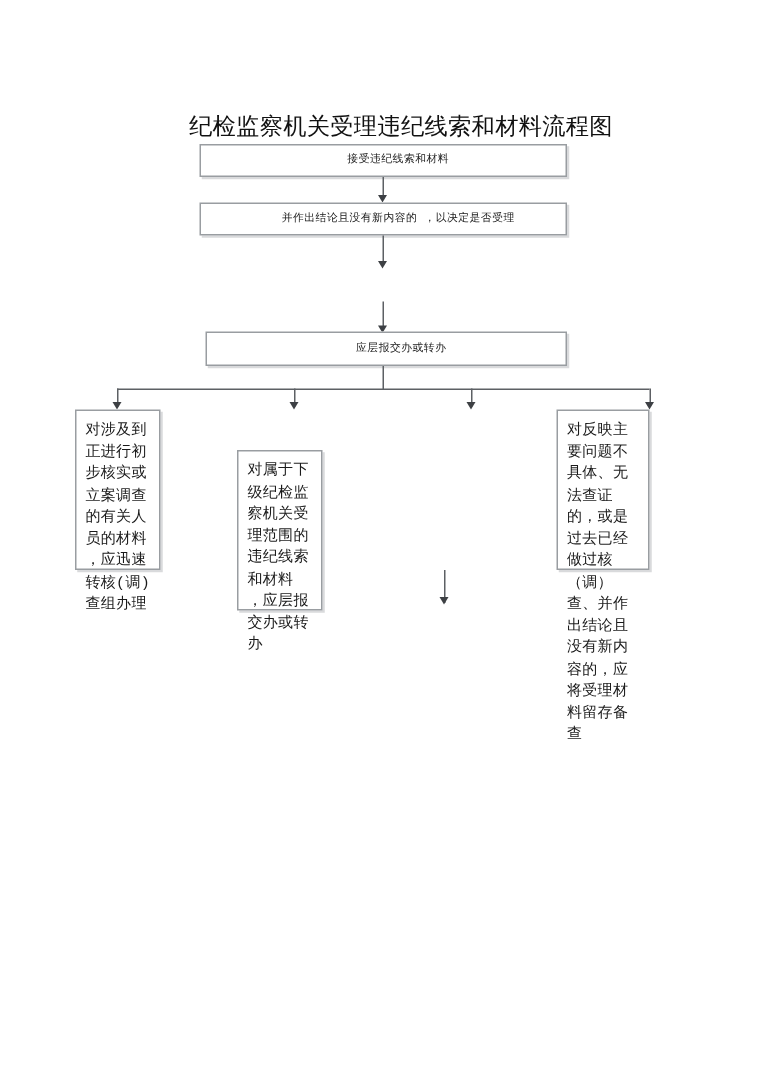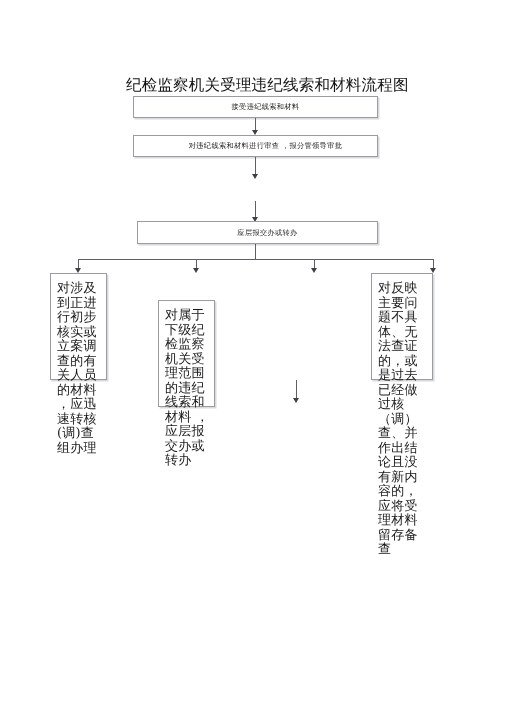--- a/index.html
+++ b/index.html
@@ -14,20 +14,21 @@
     font-family: "DejaVu Serif", "Liberation Serif", serif;
     color: #1a1a1a;
     overflow: hidden;
   }
 
   #page {
     position: absolute;
     left: 0; top: 0;
     width: 505px;
     height: 574px;
+    font-family: Liberation Mono, monospace;
   }
 
   
   .title {
     position: absolute;
     left: 126px;
     top: 75px;
     width: 300px;
     font-size: 15.5px;
     line-height: 20px;
@@ -63,21 +64,21 @@
     text-align: center;
   }
 
   
   .branch {
     padding: 7px 5px 5px 6px;
   }
   .branch .txt {
     text-align: left;
     line-height: 14.5px;
-    font-size: 13px;
+    font-size: 10px;
     letter-spacing: 0.2px;
     word-break: break-all;
   }
 
   
   .approval {
     padding: 8px 6px 4px 7px;
   }
   .approval .txt {
     text-align: left;
@@ -113,21 +114,21 @@
 
   <div class="title">纪检监察机关受理违纪线索和材料流程图</div>
 
   <div class="box stage" style="left:133px; top:96px; width:245px; height:22px;">
     <span class="txt">接受违纪线索和材料</span>
   </div>
   <div class="vline" style="left:255px; top:118px; height:15px;"></div>
   <div class="arrow" style="left:252px; top:130px;"></div>
 
   <div class="box stage" style="left:133px; top:135px; width:245px; height:22px;">
-    <span class="txt">对违纪线索和材料进行审查 ，报分管领导审批</span>
+    <span class="txt">并作出结论且没有新内容的 ，以决定是否受理</span>
   </div>
   <div class="vline" style="left:255px; top:157px; height:20px;"></div>
   <div class="arrow" style="left:252px; top:174px;"></div>
 
   <div class="vline" style="left:255px; top:201px; height:19px;"></div>
   <div class="arrow" style="left:252px; top:217px;"></div>
 
   <div class="box stage" style="left:137px; top:221px; width:241px; height:23px;">
     <span class="txt">应层报交办或转办</span>
   </div>

